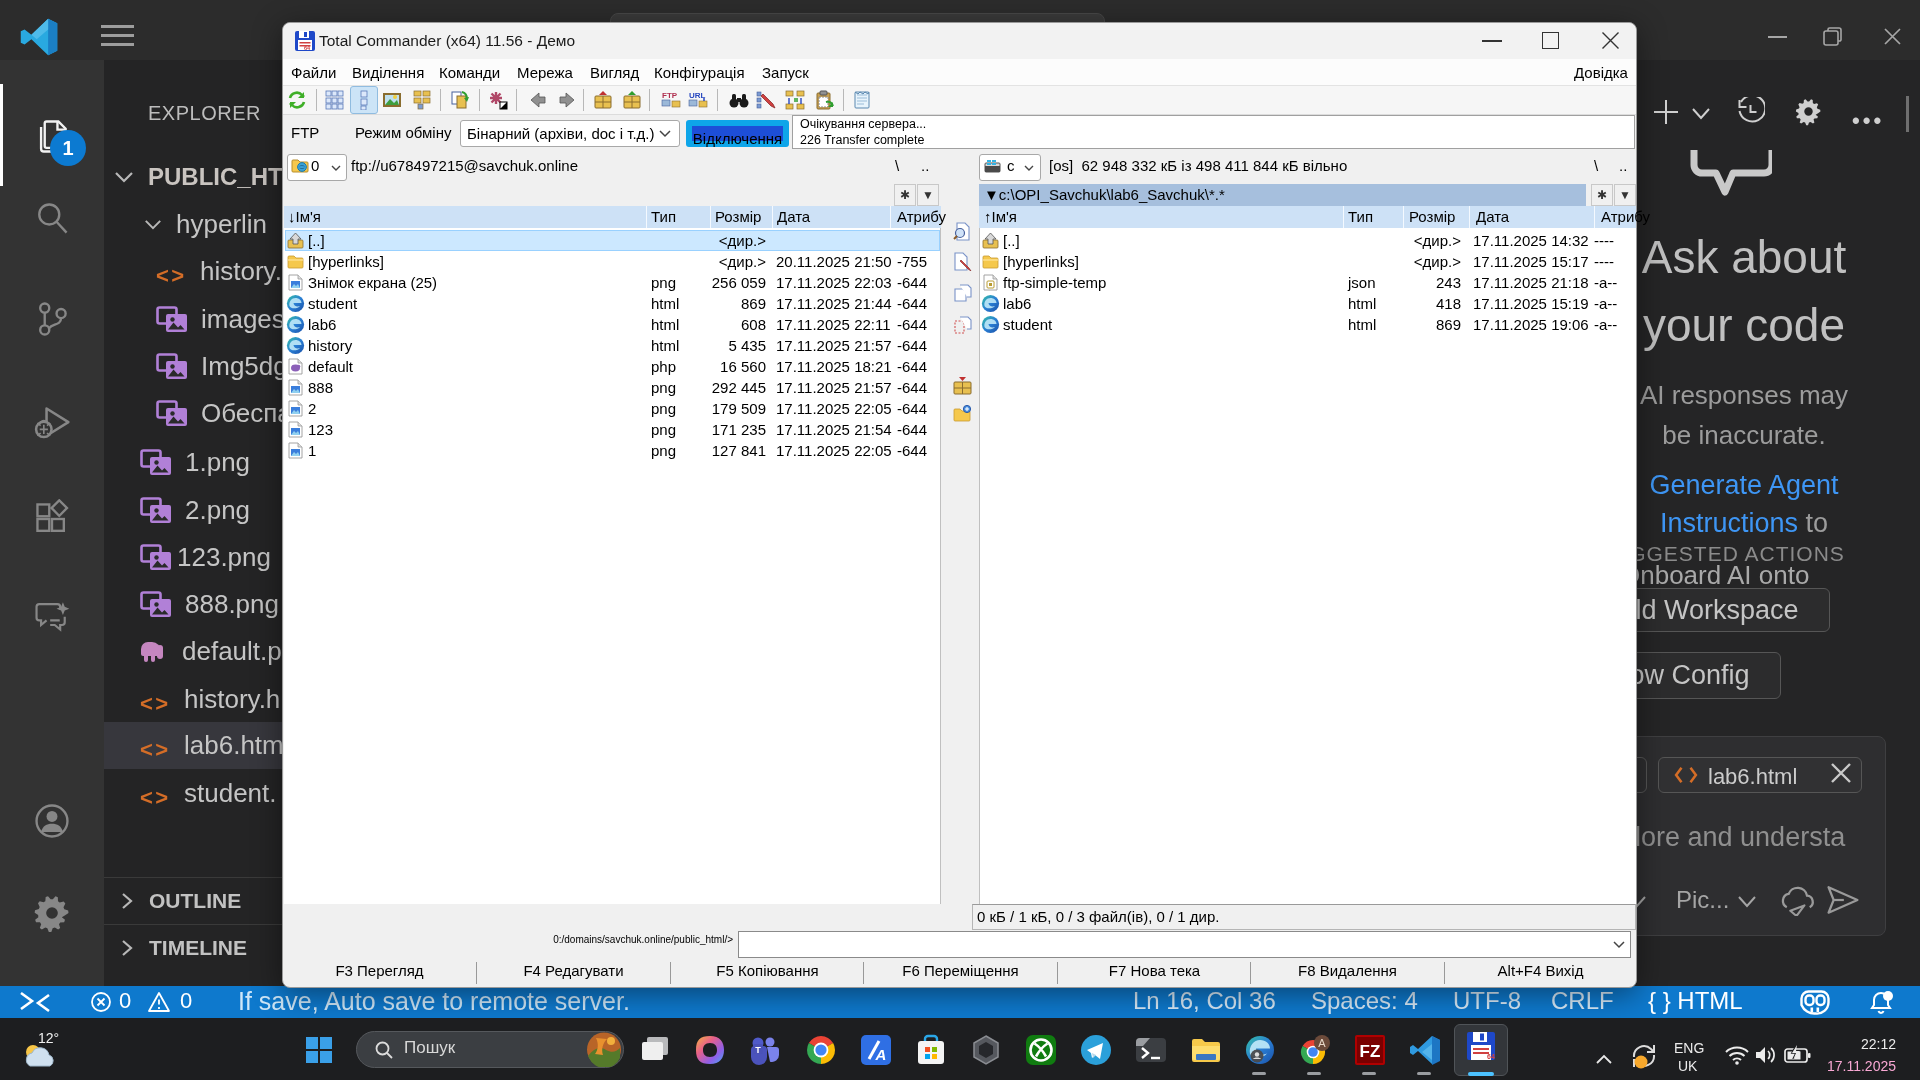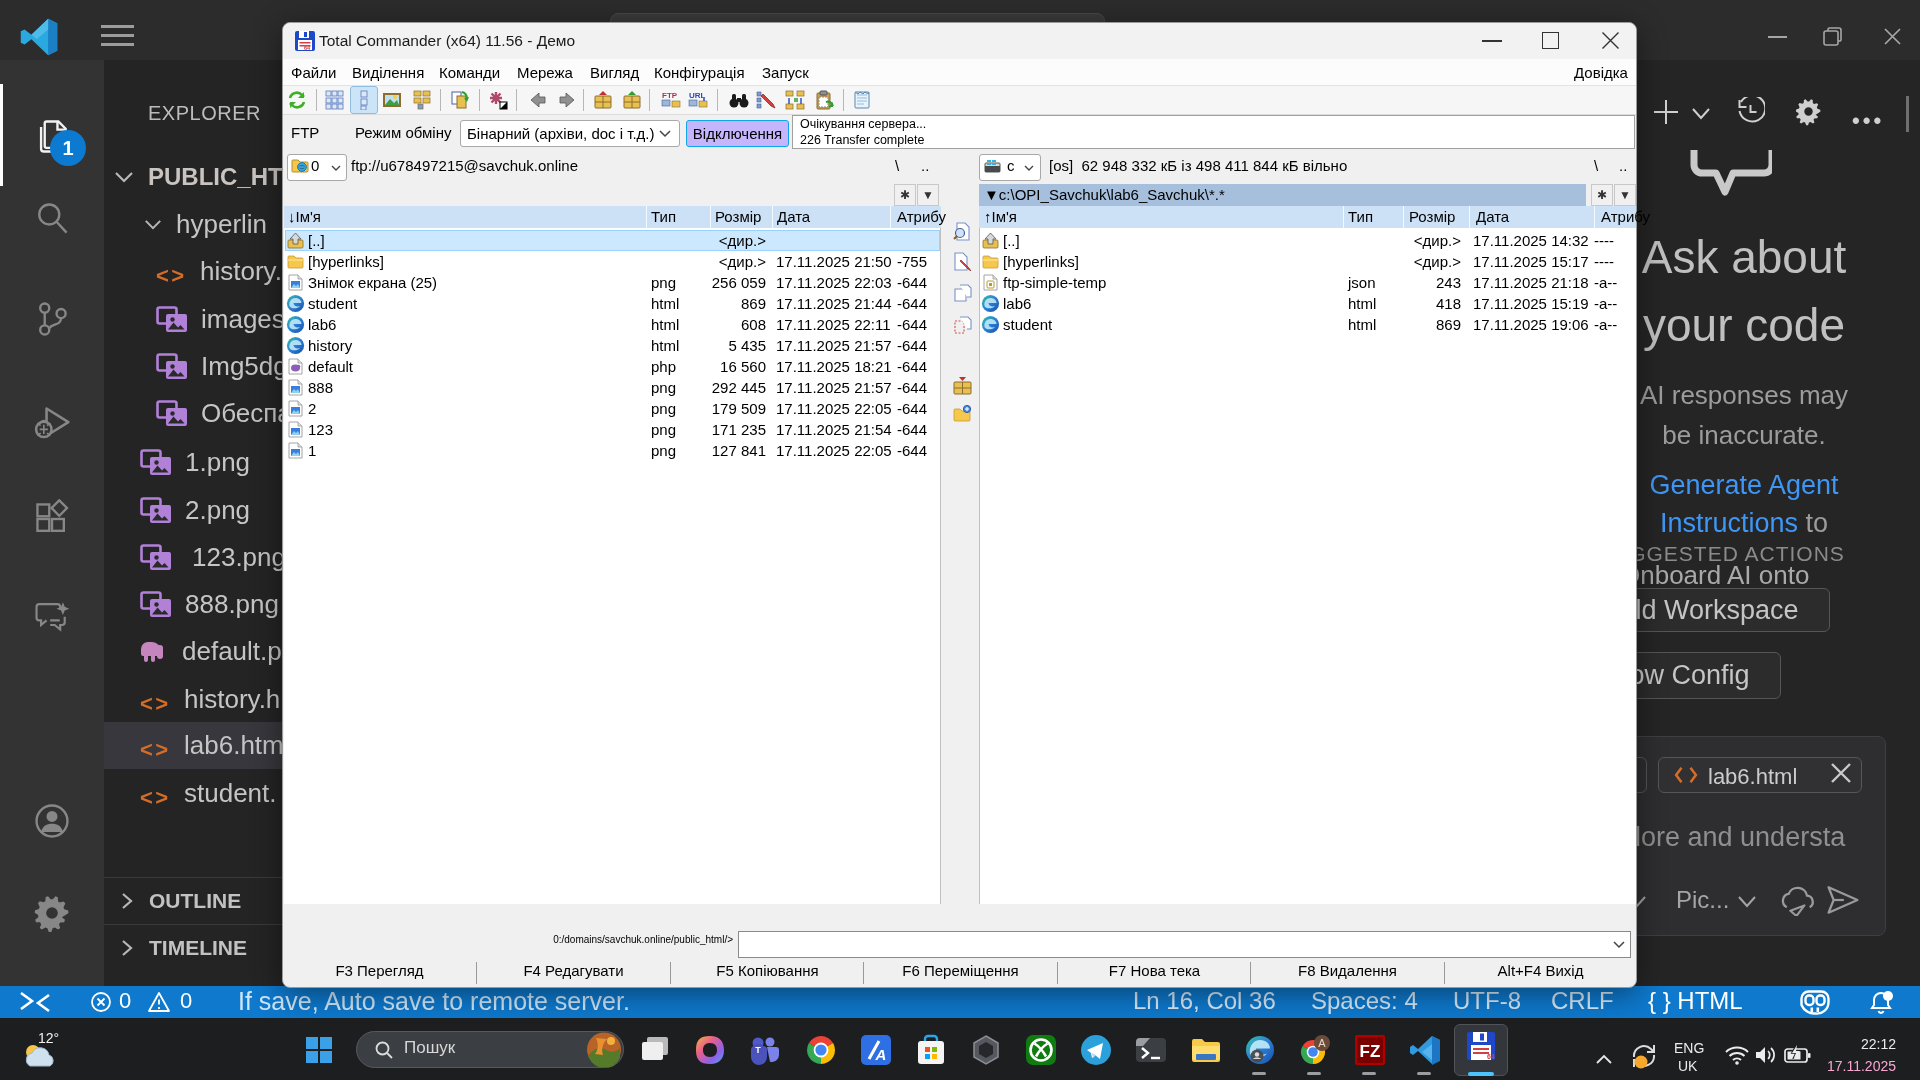--- a/index.html
+++ b/index.html
@@ -197,21 +197,21 @@
         </svg>
         <span style="margin-left:12px">2.png</span>
       </div>
     <div class="treerow" style="top:474px">
         <svg style="margin-left:36px;flex:none" width="33" height="28" viewBox="0 0 33 28">
           <rect x="1.5" y="1.5" width="19" height="16" rx="2" fill="none" stroke="#b180d7" stroke-width="2.6"></rect>
           <rect x="10" y="8" width="21" height="18" rx="2" fill="#b180d7"></rect>
           <circle cx="16.5" cy="13.5" r="2.2" fill="#2a2a2b"></circle>
           <path d="M12 23.5l5.5-7 4.5 5 2.5-2.5 4 4.5z" fill="#2a2a2b"></path>
         </svg>
-        <span style="margin-left:19px">123.png</span>
+        <span style="margin-left:4px">123.png</span>
       </div>
     <div class="treerow" style="top:521px">
         <svg style="margin-left:36px;flex:none" width="33" height="28" viewBox="0 0 33 28">
           <rect x="1.5" y="1.5" width="19" height="16" rx="2" fill="none" stroke="#b180d7" stroke-width="2.6"></rect>
           <rect x="10" y="8" width="21" height="18" rx="2" fill="#b180d7"></rect>
           <circle cx="16.5" cy="13.5" r="2.2" fill="#2a2a2b"></circle>
           <path d="M12 23.5l5.5-7 4.5 5 2.5-2.5 4 4.5z" fill="#2a2a2b"></path>
         </svg>
         <span style="margin-left:12px">888.png</span>
       </div>
@@ -475,21 +475,21 @@
         <path d="M5 5h10M5 8h10M5 11h10M5 14h7" stroke="#9bbcd8" stroke-width="1"></path>
         <path d="M3 2l3 2 2-2 3 2 2-2 3 2 1-2" fill="none" stroke="#5a88b0"></path>
       </svg>
 
     <div class="r" style="left:8px;top:101px;font-size:15px">FTP</div>
     <div class="r" style="left:72px;top:101px;font-size:15px">Режим обміну</div>
     <div class="r" style="left:177px;top:97px;width:220px;height:27px;background:#fff;border:1px solid #a8a8a8;border-radius:3px;font-size:15px;line-height:25px;padding-left:6px;white-space:nowrap;overflow:hidden">Бінарний (архіви, doc і т.д.)</div>
     <svg class="r" style="left:376px;top:107px" width="12" height="8" viewBox="0 0 12 8">
         <path d="M1 1l5 5 5-5" fill="none" stroke="#444" stroke-width="1.5"></path>
       </svg>
-    <div class="r" style="left:403px;top:97px;width:103px;height:27px;background:#c4b5fd;border:1px solid #0ea5e9;border-radius:3px;font-size:15px;text-align:center;line-height:26px">Відключення</div>
+    <div class="r" style="left:403px;top:97px;width:103px;height:27px;background:#1d4ed8;border:6px solid #0ea5e9;border-radius:3px;font-size:15px;text-align:center;line-height:26px">Відключення</div>
     <div class="r" style="left:509px;top:92px;width:843px;height:34px;background:#fff;border:1px solid #a0a0a0"></div>
     <div class="r" style="left:517px;top:94px;font-size:12.5px">Очікування сервера...</div>
     <div class="r" style="left:517px;top:110px;font-size:12.5px">226 Transfer complete</div>
 
     <div class="r" style="left:4px;top:131px;width:60px;height:27px;background:#fff;border:1px solid #a8a8a8;border-radius:3px"></div>
     <svg class="r" style="left:8px;top:135px" width="18" height="16" viewBox="0 0 18 16">
         <path d="M1 3a1 1 0 0 1 1-1h5l2 2h7a1 1 0 0 1 1 1v8a1 1 0 0 1-1 1H2a1 1 0 0 1-1-1z" fill="#f5c84c" stroke="#b78e2e" stroke-width="1"></path>
         <circle cx="11" cy="9" r="4.4" fill="#3aa3d8" stroke="#1d7aa8"></circle>
         <path d="M8.5 8.2c1-.9 4-.9 5 .2M8.7 10c1 .8 3.6.8 4.6 0" stroke="#1d618c" stroke-width=".8" fill="none"></path>
       </svg>
@@ -555,21 +555,21 @@
         <span class="cell" style="left:24px">[..]</span>
         <span class="cell num" style="left:332px;width:150px">&lt;дир.&gt;</span>
       </div>
       <div class="frow" style="left:1px;top:228px;width:657px">
         <svg class="fic" style="left:3px" viewBox="0 0 17 17">
           <path d="M1 4a1 1 0 0 1 1-1h5l2 2h6a1 1 0 0 1 1 1v8a1 1 0 0 1-1 1H2a1 1 0 0 1-1-1z" fill="#f5c84c" stroke="#c89b30" stroke-width=".8"></path>
           <path d="M1 7h15" stroke="#ffe49a" stroke-width="1.2"></path>
         </svg>
         <span class="cell" style="left:24px">[hyperlinks]</span>
         <span class="cell num" style="left:332px;width:150px">&lt;дир.&gt;</span>
-        <span class="cell" style="left:492px">17.11.2025 21:50</span>
+        <span class="cell" style="left:492px">20.11.2025 21:50</span>
         <span class="cell" style="left:613px">-755</span>
       </div>
       <div class="frow" style="left:1px;top:249px;width:657px">
         <svg class="fic" style="left:3px" viewBox="0 0 17 17">
           <path d="M2 1h9l4 4v11H2z" fill="#fff" stroke="#9a9a9a" stroke-width=".9"></path>
           <path d="M11 1v4h4" fill="#e0e0e0" stroke="#9a9a9a" stroke-width=".8"></path>
           <rect x="4" y="7" width="9" height="7" fill="#3a7edc"></rect>
           <path d="M4 14l3-4 2 2 2-2 2 4z" fill="#8fd0f0"></path>
         </svg>
         <span class="cell" style="left:24px">Знімок екрана (25)</span>
@@ -787,20 +787,21 @@
         <rect x="1" y="6" width="17" height="12" rx="1" fill="#e8c050" stroke="#8a6d2f"></rect>
         <path d="M1 12h17M9.5 6v12" stroke="#8a6d2f"></path>
         <path d="M9.5 5l3.5-4H6z" fill="#c03030"></path>
       </svg>
       <svg class="vicon" style="left:670px;top:381px" viewBox="0 0 19 19">
         <path d="M1 6a1 1 0 0 1 1-1h5l2 2h7a1 1 0 0 1 1 1v8a1 1 0 0 1-1 1H2a1 1 0 0 1-1-1z" fill="#f5c84c" stroke="#c89b30" stroke-width=".8"></path>
         <circle cx="14" cy="5" r="3.6" fill="#4a90e0" stroke="#2858a8"></circle>
         <path d="M14 3v4M12 5h4" stroke="#fff" stroke-width="1.1"></path>
       </svg>
 
+    <div class="statbox" style="left:689px;width:664px">0 кБ / 1 кБ, 0 / 3 файл(ів), 0 / 1 дир.</div>
 
     <div class="r" style="left:170px;top:911px;width:280px;text-align:right;font-size:10px">0:/domains/savchuk.online/public_html/&gt;</div>
     <div class="r" style="left:455px;top:908px;width:893px;height:27px;background:#fff;border:1px solid #8a8a8a"></div>
     <svg class="r" style="left:1330px;top:918px" width="12" height="8" viewBox="0 0 12 8">
         <path d="M1 1l5 5 5-5" fill="none" stroke="#444" stroke-width="1.5"></path>
       </svg>
 
     <div class="fnbtn" style="left:0;width:193px">F3 Перегляд</div>
       <div class="fnsep" style="left:193px"></div>
     <div class="fnbtn" style="left:194px;width:193px">F4 Редагувати</div>

